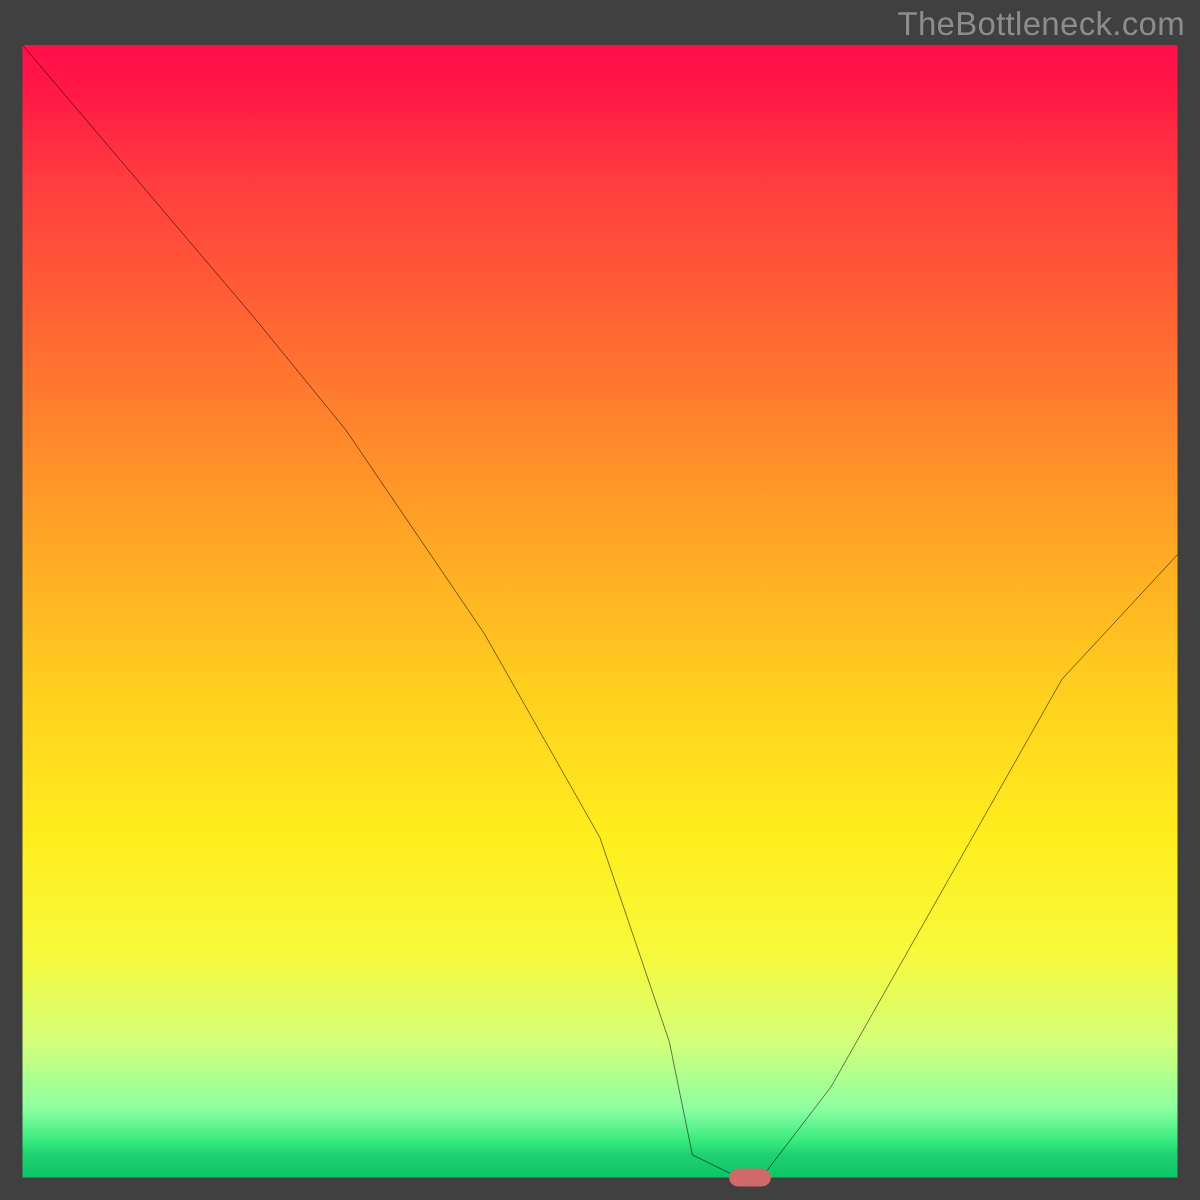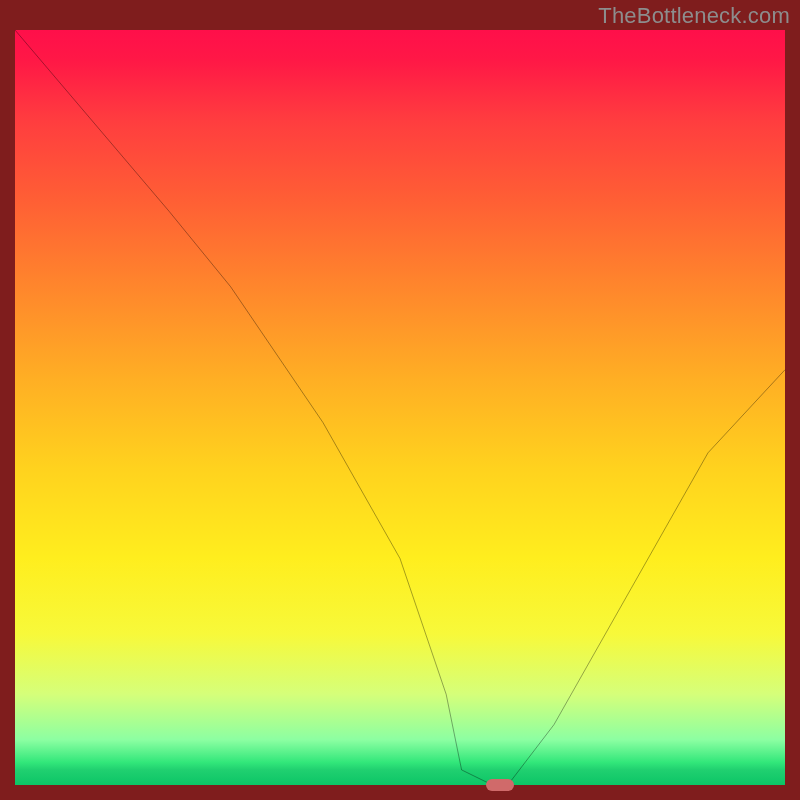--- a/index.html
+++ b/index.html
@@ -7,21 +7,21 @@
     padding: 0;
     width: 800px;
     height: 800px;
     background: #000;
     overflow: hidden;
   }
   .chart-container {
     position: relative;
     width: 800px;
     height: 800px;
-    background: #7f1d1d;
+    background: #404040;
   }
   .plot-area {
     position: absolute;
     left: 15px;
     top: 30px;
     width: 770px;
     height: 755px;
   }
   .gradient-bg {
     position: absolute;

